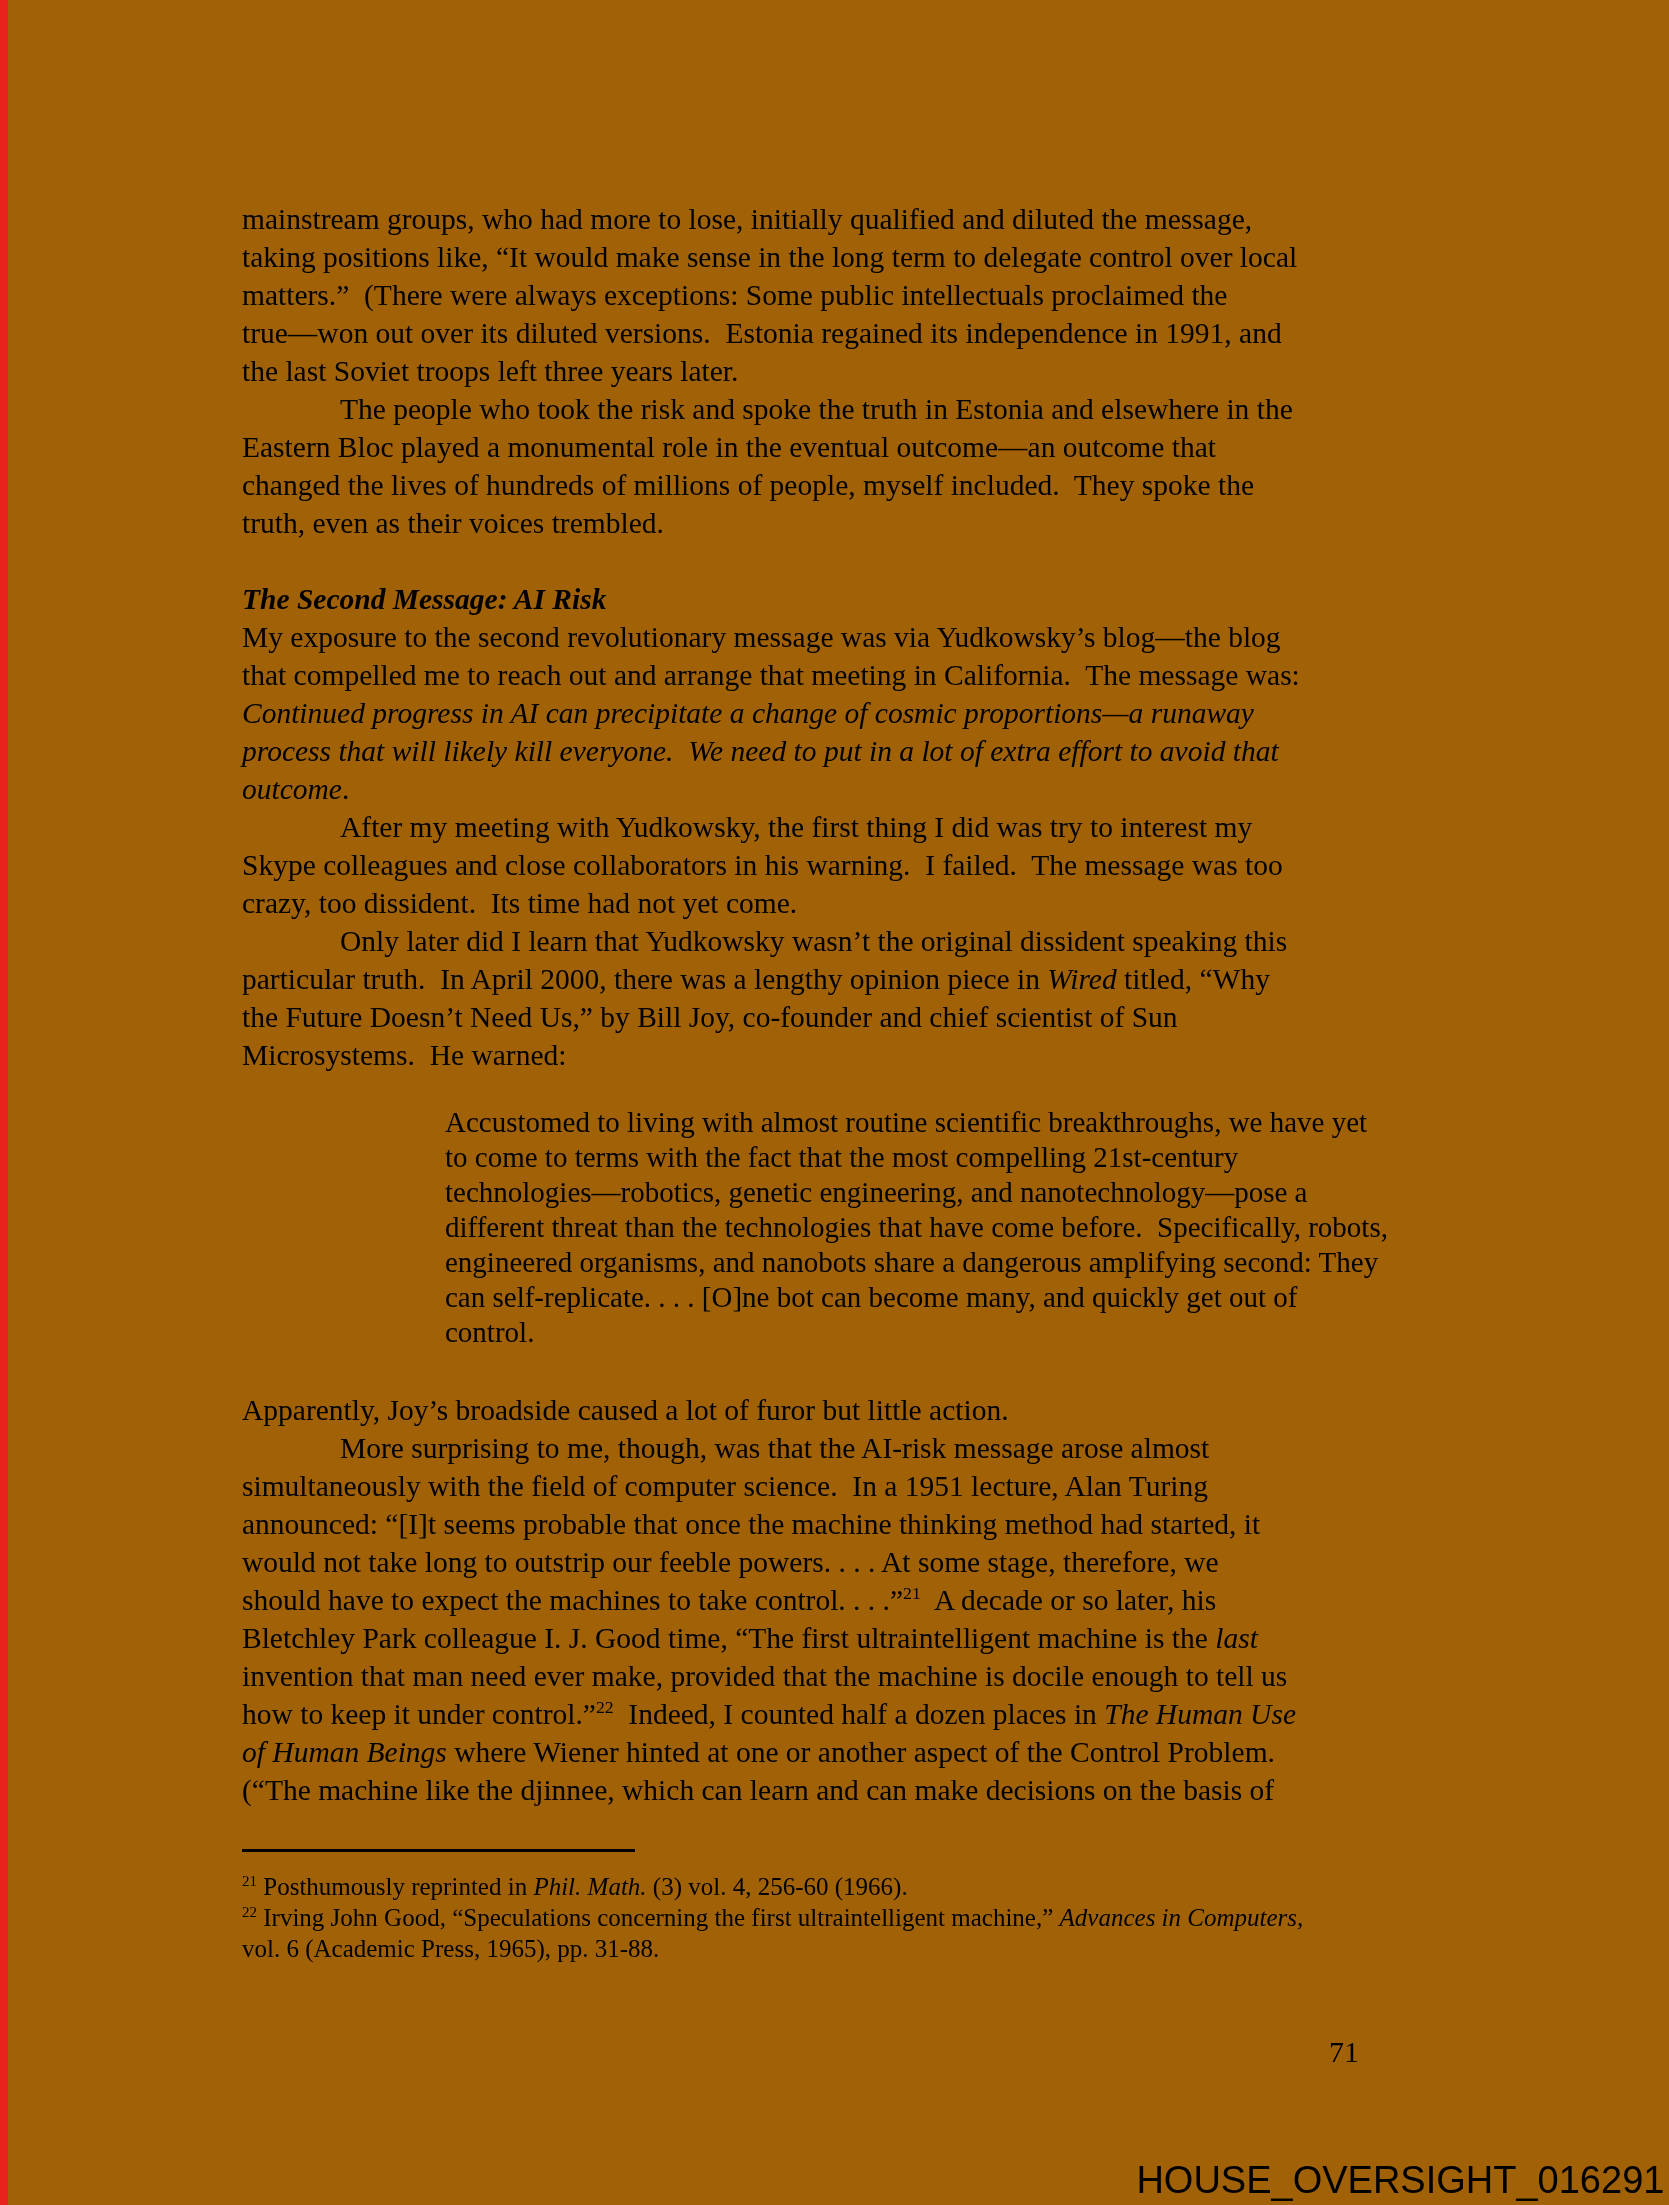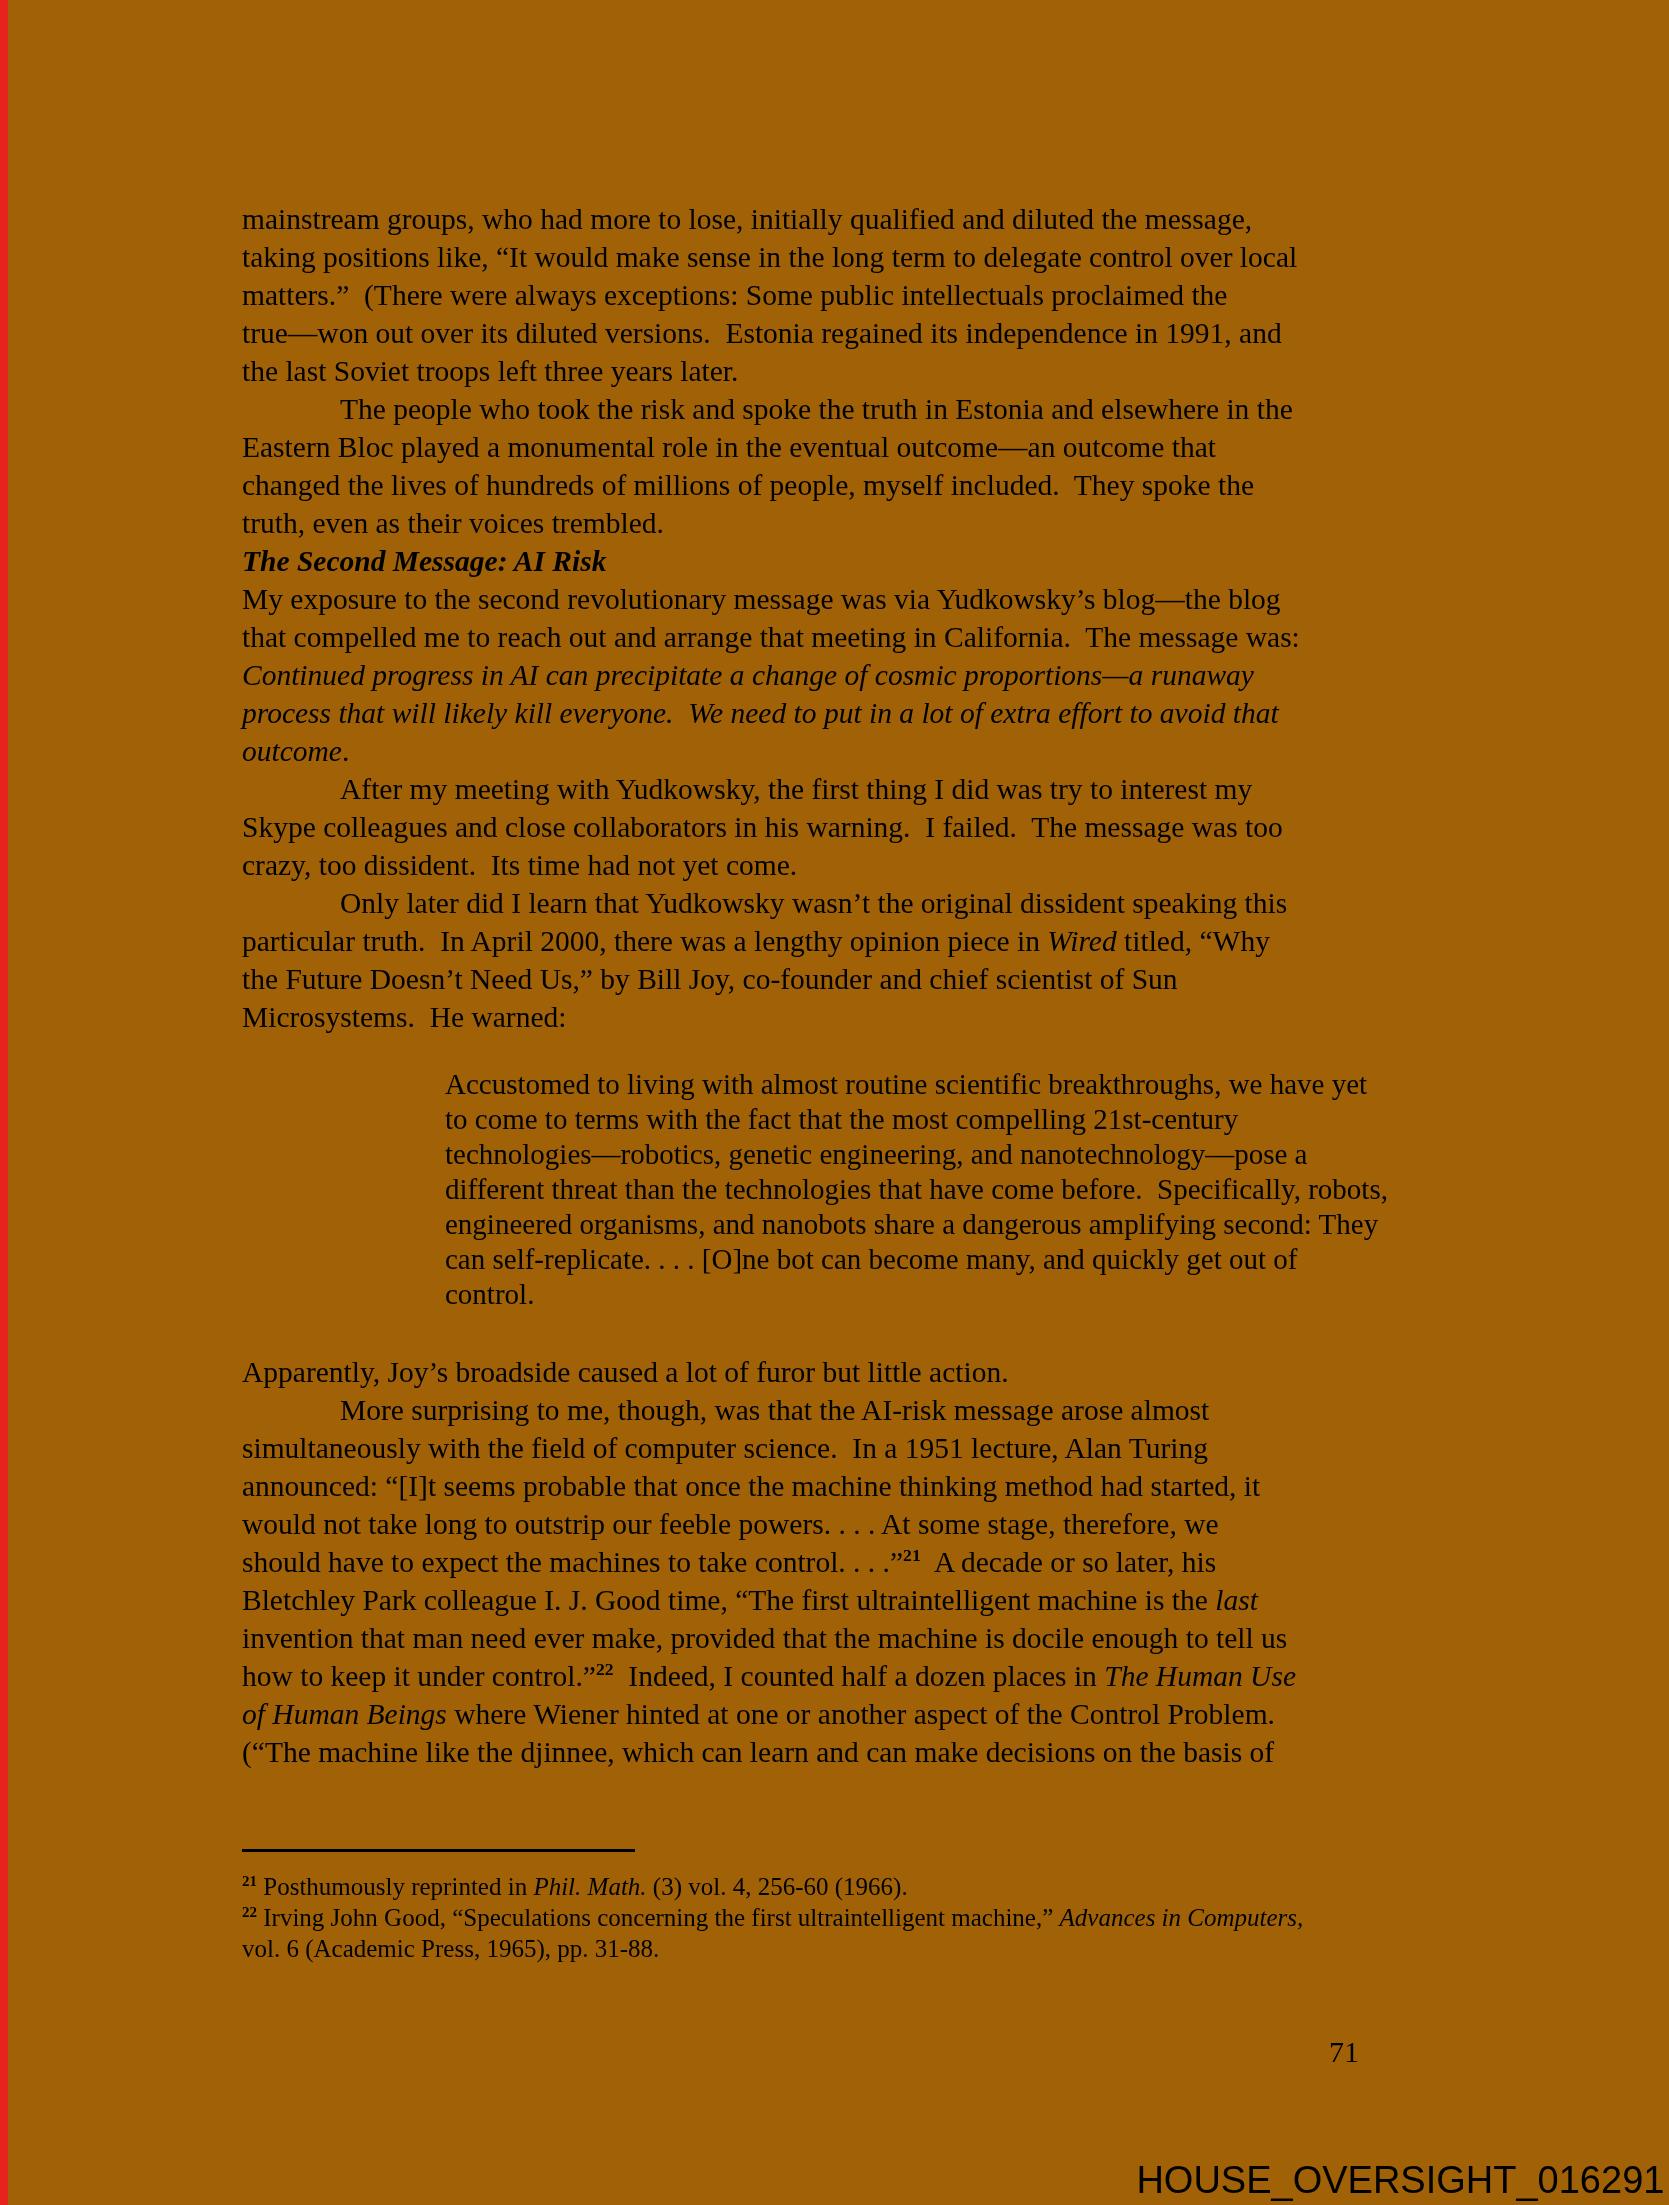--- a/index.html
+++ b/index.html
@@ -14,26 +14,26 @@
   .red-margin-line{
     position:absolute;left:0;top:0;width:7.9px;height:2205px;
   }
   .content{
     position:absolute;left:242px;top:200px;width:1204px;
     font-size:29.5px;line-height:38px;
   }
   .line{white-space:pre;height:inherit;}
   .para .line{line-height:38px;}
   .para.indent .line:first-child{padding-left:98px;}
-  .heading{font-weight:bold;font-style:italic;}
+  .heading{font-weight:bold;font-style:italic;margin-top:38px;}
   .heading .line{line-height:38px;}
   .quote{margin:31px 105px 41px 203px;font-size:29px;}
   .quote .line{line-height:35px;}
   .i{font-style:italic;margin-top:24px;}
-  .sup{vertical-align:super;font-size:0.6em;line-height:0;font-weight:bold;}
+  .sup{vertical-align:super;font-size:0.6em;line-height:0;}
   .footnote-area{
     position:absolute;left:242px;top:1849px;width:1204px;
     font-size:25px;
   }
   .fn-sep{width:393px;height:2.6px;background:#000;margin-bottom:19.6px;}
   .footnote .line{line-height:31px;}
   .page-number{
     position:absolute;left:1329px;top:2033px;
     font-size:30px;line-height:37px;
   }

